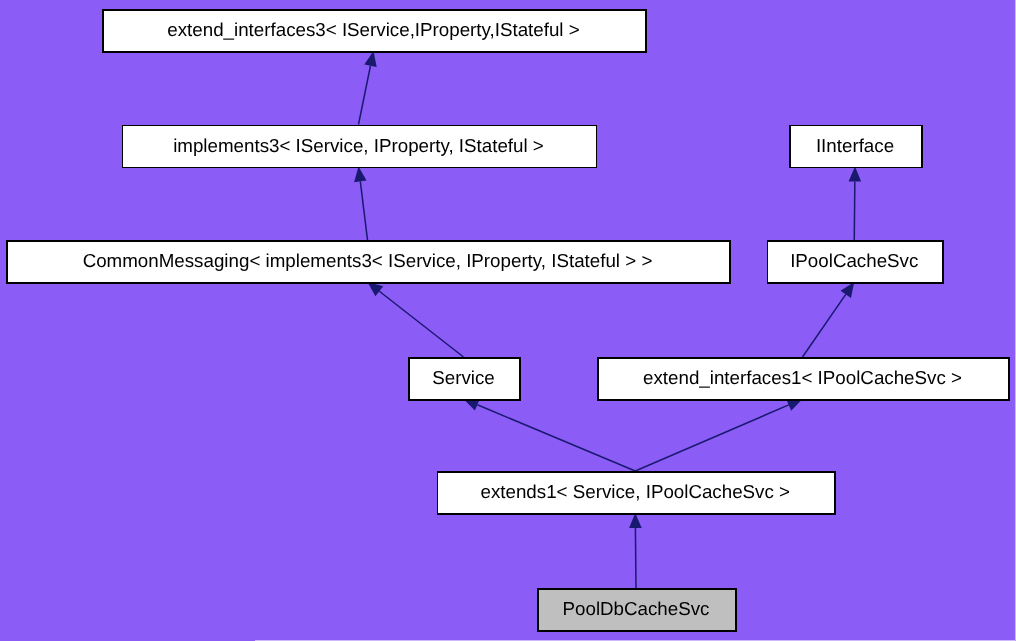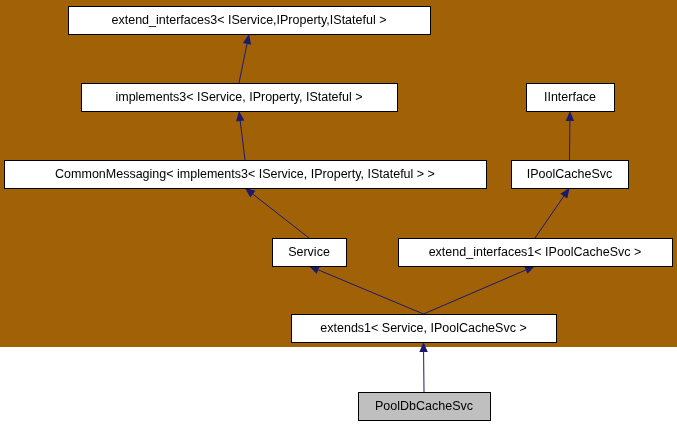--- a/index.html
+++ b/index.html
@@ -9,22 +9,22 @@
   }
   body {
     width: 677px;
     height: 427px;
     font-family: "Liberation Sans", sans-serif;
     overflow: hidden;
   }
   #diagram-root {
     position: relative;
     width: 677px;
-    height: 347px;
-    background: #a16207;
+    height: 427px;
+    background: #8b5cf6;
     text-decoration: underline;
   }
   svg#inheritance-graph {
     display: block;
     width: 677px;
     height: 427px;
   }
   .node-box {
     fill: #ffffff;
     stroke: #000000;

